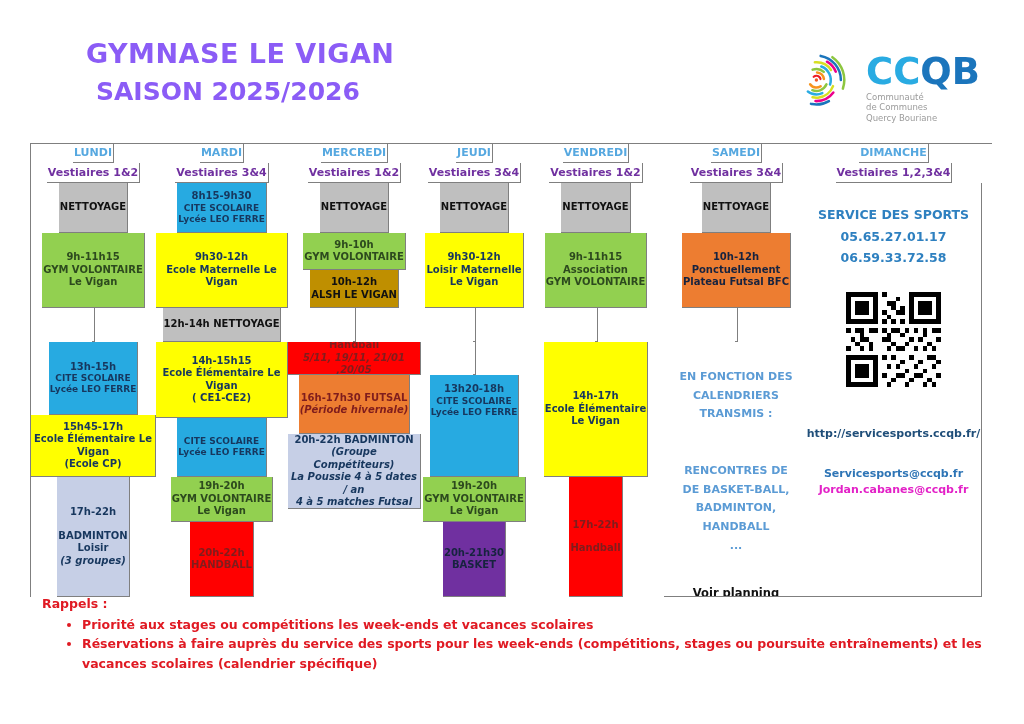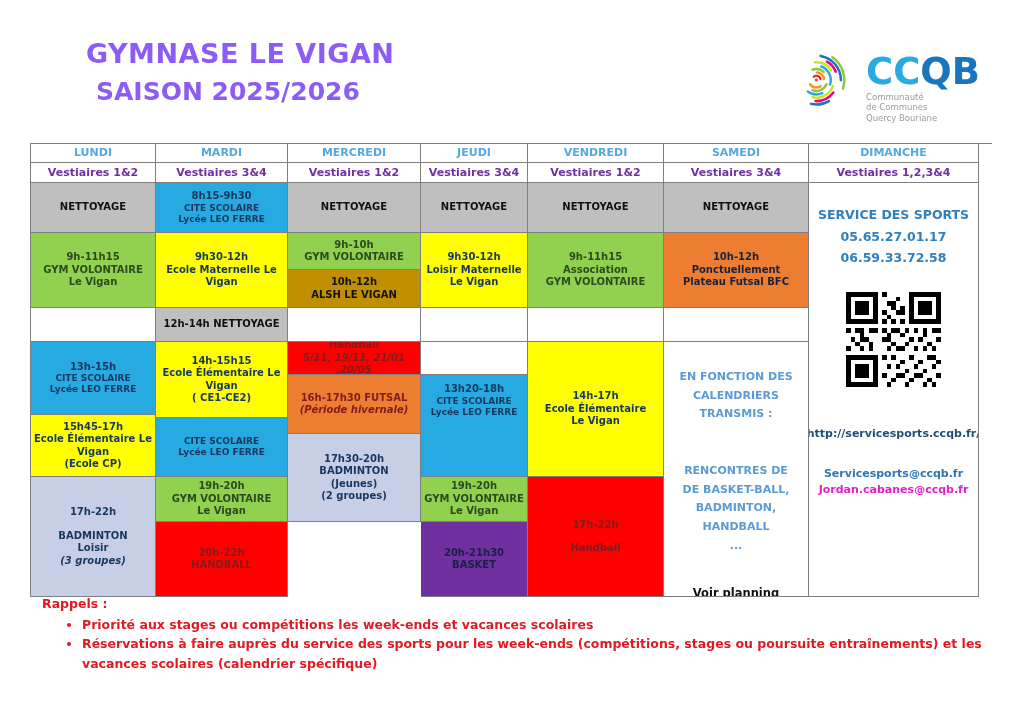--- a/index.html
+++ b/index.html
@@ -15,21 +15,21 @@
   .logo { position:absolute; left:786px; top:30px; width:232px; height:100px; display:flex; align-items:center; }
   .logo-arcs { width:76px; height:92px; flex:0 0 auto; }
   .logo-textblock { margin-left:4px; margin-top:16px; }
   .logo-acronym { font-size:37px; font-weight:bold; line-height:1; }
   .logo-cc { color:#29abe2; } .logo-qb { color:#1b75bc; }
   .logo-sub { font-size:8.5px; color:#9b9b9b; line-height:1.25; margin-top:2px; }
 
   
   .sched { position:absolute; left:30px; top:143px; width:962px; height:454px;
     display:flex; border-top:1px solid #7f7f7f; border-left:1px solid #7f7f7f; background:#fff; }
-  .col { display:flex; flex-direction:column; }
+  .col { display:flex; flex-direction:column;align-items:center; }
   .cell { display:flex; flex-direction:column; align-items:center; justify-content:center;
     text-align:center; font-weight:bold; font-size:10px; line-height:1.25;
     border-right:1px solid #7f7f7f; border-bottom:1px solid #7f7f7f; padding:2px 1px; overflow:hidden; }
   .cell .line:empty { min-height:11px; }
   .it { font-style:italic; }
   .sm { font-size:9px; }
 
   .day  { height:19px; font-size:11px; color:#56a8e0; }
   .vest { height:20px; font-size:11px; color:#7030a0; }
 
@@ -190,24 +190,25 @@
       </div>
     <div class="cell bg-white" style="height:34px"></div>
     <div class="cell bg-red tx-darkred" style="height:33px">
         <div class="line">Handball</div>
         <div class="line it">5/11, 19/11, 21/01 ,20/05</div>
       </div>
     <div class="cell bg-orange tx-darkred" style="height:59px">
         <div class="line">16h-17h30 FUTSAL</div>
         <div class="line it">(Période hivernale)</div>
       </div>
-    <div class="cell bg-lav tx-navy" style="height:88px">
-        <div class="line">17h30-20h BADMINTON</div>
-        <div class="line">(Jeunes)</div>
-        <div class="line">(2 groupes)</div>
+    <div class="cell bg-lav tx-navy" style="height:75px">
+        <div class="line">20h-22h BADMINTON</div>
+        <div class="line it">(Groupe Compétiteurs)</div>
+        <div class="line it">La Poussie 4 à 5 dates / an</div>
+        <div class="line it">4 à 5 matches Futsal</div>
       </div>
   </div>
 
   <div class="col" style="width:107px">
     <div class="cell day">JEUDI</div>
     <div class="cell vest">Vestiaires 3&amp;4</div>
     <div class="cell bg-gray tx-black" style="height:50px">
         <div class="line">NETTOYAGE</div>
       </div>
     <div class="cell bg-yellow tx-navy" style="height:75px">

